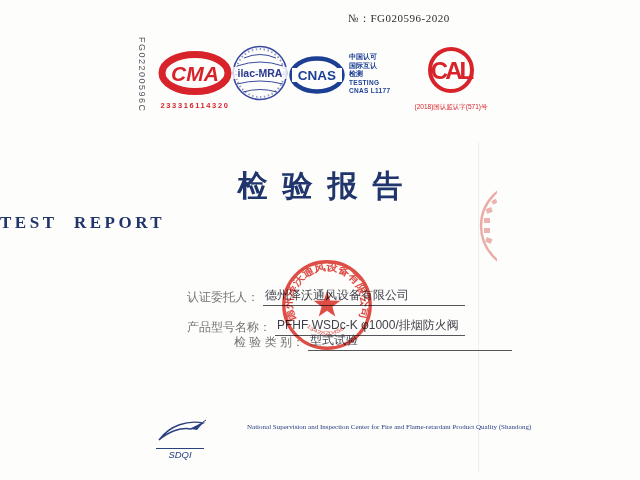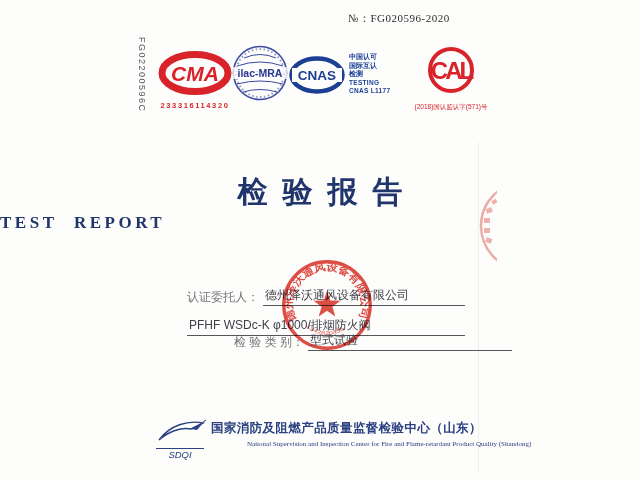--- a/index.html
+++ b/index.html
@@ -19,21 +19,21 @@
   .cma-number{font-size:7.5px;color:#d8232a;letter-spacing:1.6px;margin-top:1px;font-weight:bold;}
   .ilac-block{left:231px;top:44px;}
   .cnas-mark{left:289px;top:56px;}
   .cnas-text{left:349px;top:53px;line-height:8.5px;color:#1c3f94;font-weight:bold;font-size:7px;}
   .cnas-text .en{font-size:6.5px;letter-spacing:.3px;}
   .cal-block{left:392px;top:45px;width:118px;text-align:center;}
   .cal-caption{font-size:6.5px;color:#d8232a;margin-top:2px;letter-spacing:0;}
 
   
   .title-zh{left:0;top:166px;width:640px;text-align:center;font-size:30px;font-weight:bold;
-            color:#20356b;letter-spacing:15px;text-indent:15px;margin-top:6px;}
+            color:#20356b;letter-spacing:15px;text-indent:15px;}
   .title-en{left:0;top:213px;width:528px;text-align:left;font-family:"Liberation Serif",serif;
             font-size:17px;font-weight:bold;color:#20356b;letter-spacing:3.5px;word-spacing:9px;}
 
   
   .field-row{left:187px;width:278px;height:17px;display:flex;align-items:flex-end;}
   .field-label{flex:none;font-size:12px;color:#737373;padding-right:4px;white-space:nowrap;}
   .field-value{flex:1;font-size:12px;color:#3f3f4a;border-bottom:1.2px solid #55555a;
                padding:0 2px 1px 2px;white-space:nowrap;}
   .row1{top:289px;} .row2{top:319px;} .row3{top:334px;margin-left:47px;}
 
@@ -104,20 +104,21 @@
 </div>
 
 <div class="abs title-zh">检验报告</div>
 <div class="abs title-en">TEST REPORT</div>
 
 <div class="abs field-row row1">
   <span class="field-label">认证委托人：</span>
   <span class="field-value">德州泽沃通风设备有限公司</span>
 </div>
 <div class="abs field-row row2">
+  <span class="field-label">产品型号名称：</span>
   <span class="field-value">PFHF WSDc-K φ1000/排烟防火阀</span>
 </div>
 <div class="abs field-row row3">
   <span class="field-label">检 验 类 别：</span>
   <span class="field-value">型式试验</span>
 </div>
 
 <svg class="abs seal" viewBox="0 0 100 100">
   <circle cx="50" cy="50" r="46" fill="none" stroke="#dc3a32" stroke-width="3.5"></circle>
   <polygon fill="#dc3a32" points="50,35 53.53,45.15 64.27,45.36 55.71,51.85 58.82,62.14 50,56 41.18,62.14 44.29,51.85 35.73,45.36 46.47,45.15"></polygon>
@@ -148,15 +149,14 @@
 
 <div class="abs footer-logo">
   <svg width="52" height="26" viewBox="0 0 52 26">
     <path d="M 4,22 C 15,7 33,2 48,5 L 36,11 C 25,9 13,14 4,22 Z" fill="#ffffff" stroke="#2b4080" stroke-width="1.4"></path>
     <path d="M 36,11 L 48,5 L 42,12 Z" fill="#2b4080"></path>
     <line x1="48" y1="4" x2="51" y2="2" stroke="#2b4080" stroke-width="1"></line>
   </svg>
   <div style="font-size:9.5px;font-weight:normal;font-style:italic;color:#2b4080;text-align:center;border-top:1.3px solid #2b4080;width:48px;margin-left:1px;">SDQI</div>
 </div>
 <div class="abs footer-text">
-  <div class="footer-zh">国家消防及阻燃产品质量监督检验中心（山东）</div>
   <div class="footer-en">National Supervision and Inspection Center for Fire and Flame-retardant Product Quality (Shandong)</div>
 </div>
 
 </body></html>

